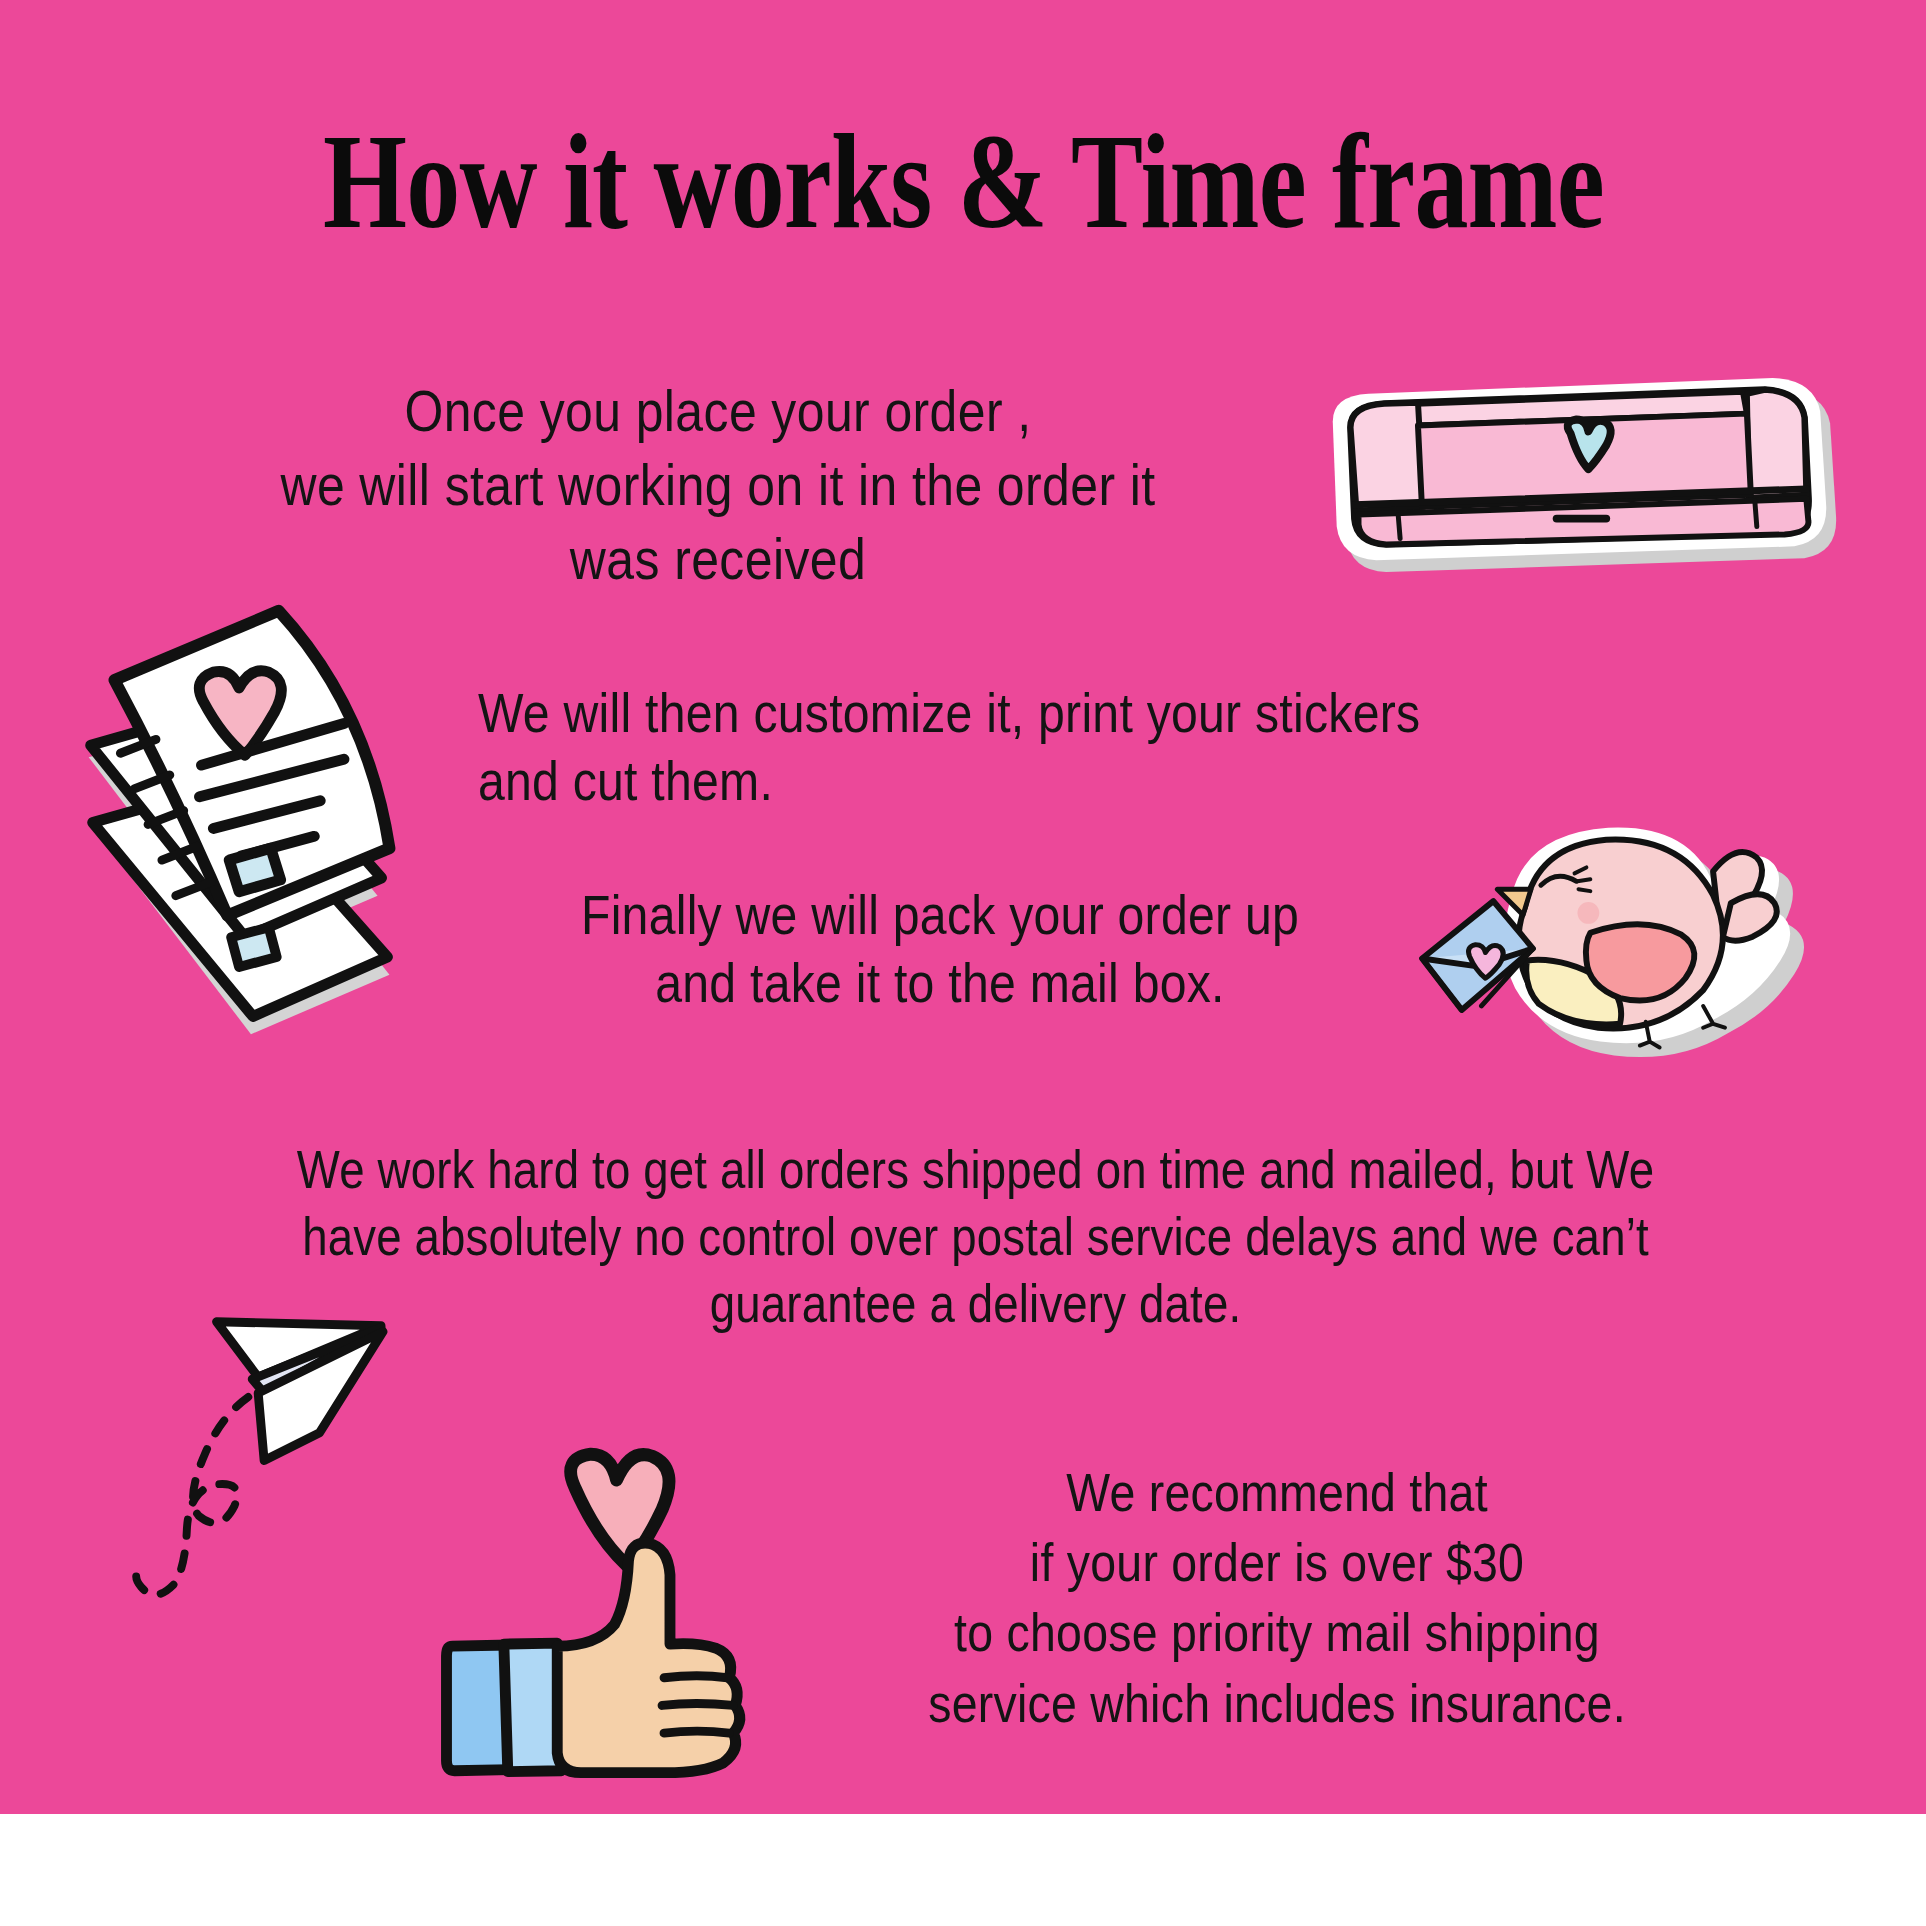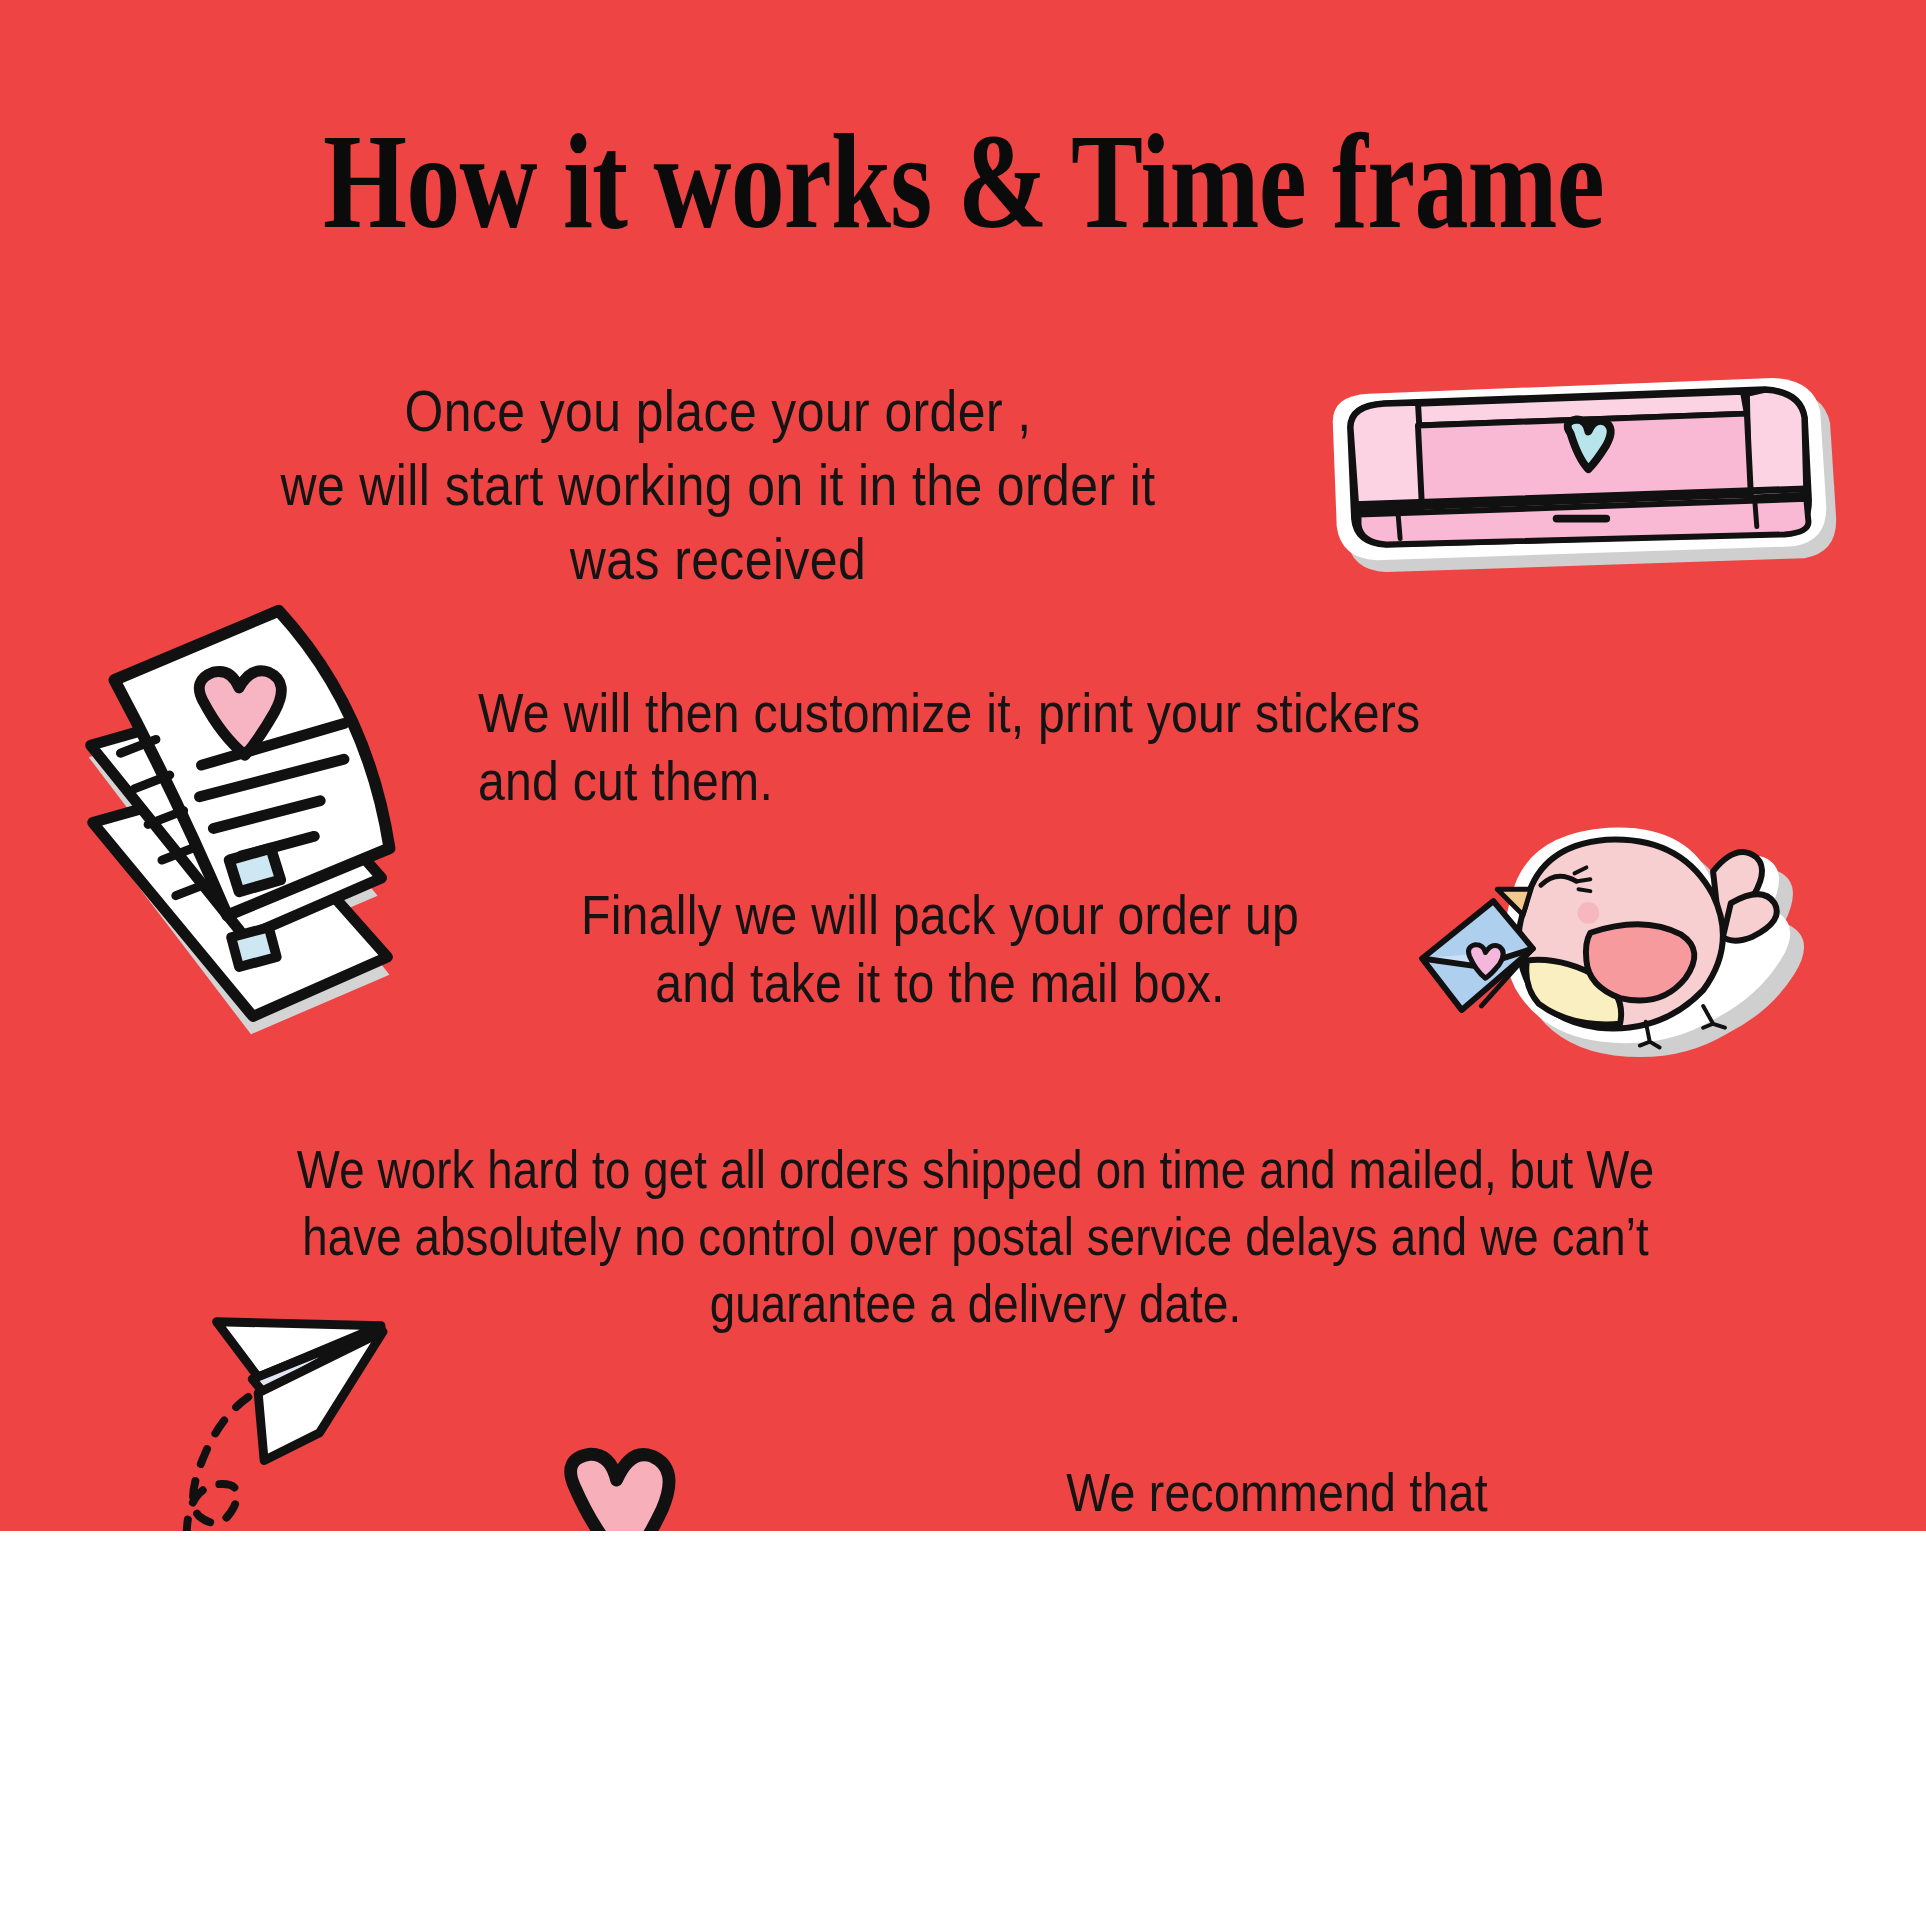--- a/index.html
+++ b/index.html
@@ -3,21 +3,21 @@
 <meta charset="utf-8">
 <style>
   html,body{margin:0;padding:0;background:#ffffff;}
   body{
     width:1927px;height:1927px;
     font-family:"Liberation Sans","DejaVu Sans",sans-serif;
     color:#111111;
     overflow:hidden;
     position:relative;
   }
-  .page{position:relative;width:1927px;height:1531px;background:#ef4444;overflow:hidden;}
+  .page{position:relative;width:1927px;height:1814px;background:#ec4899;overflow:hidden;}
 
   
   .title{
     position:absolute;
     left:0;right:0;top:111px;
     text-align:center;
     font-family:"Liberation Serif","DejaVu Serif",serif;
     font-weight:700;
     font-size:135px;
     line-height:1.05;

